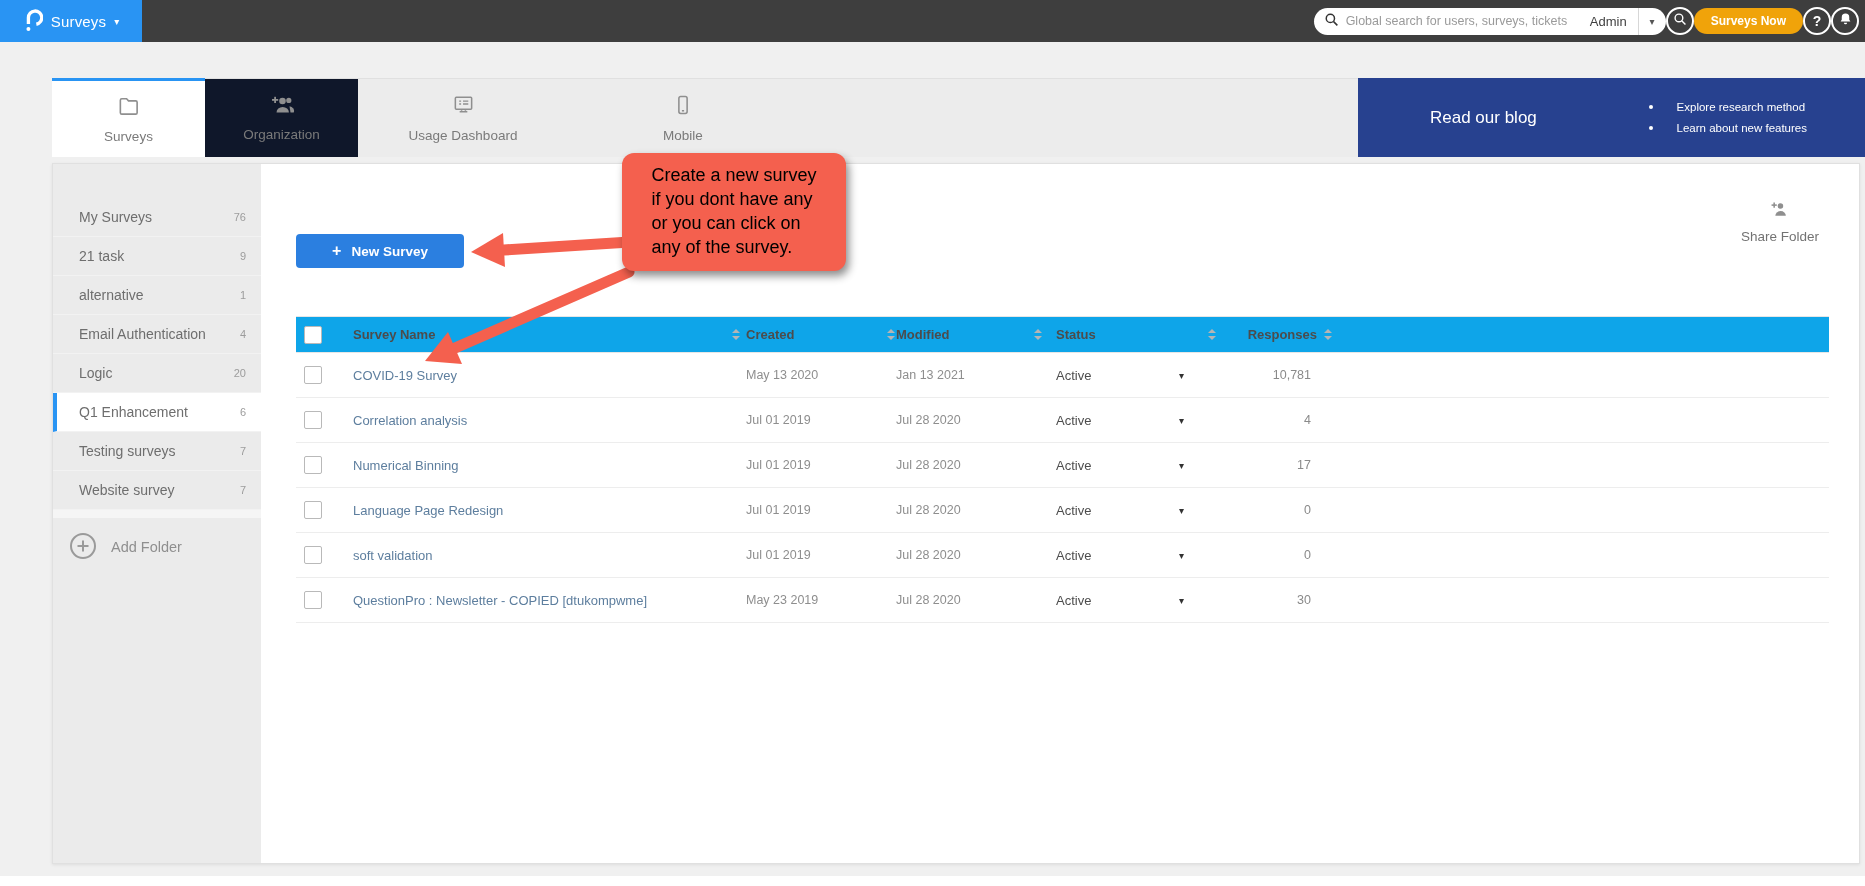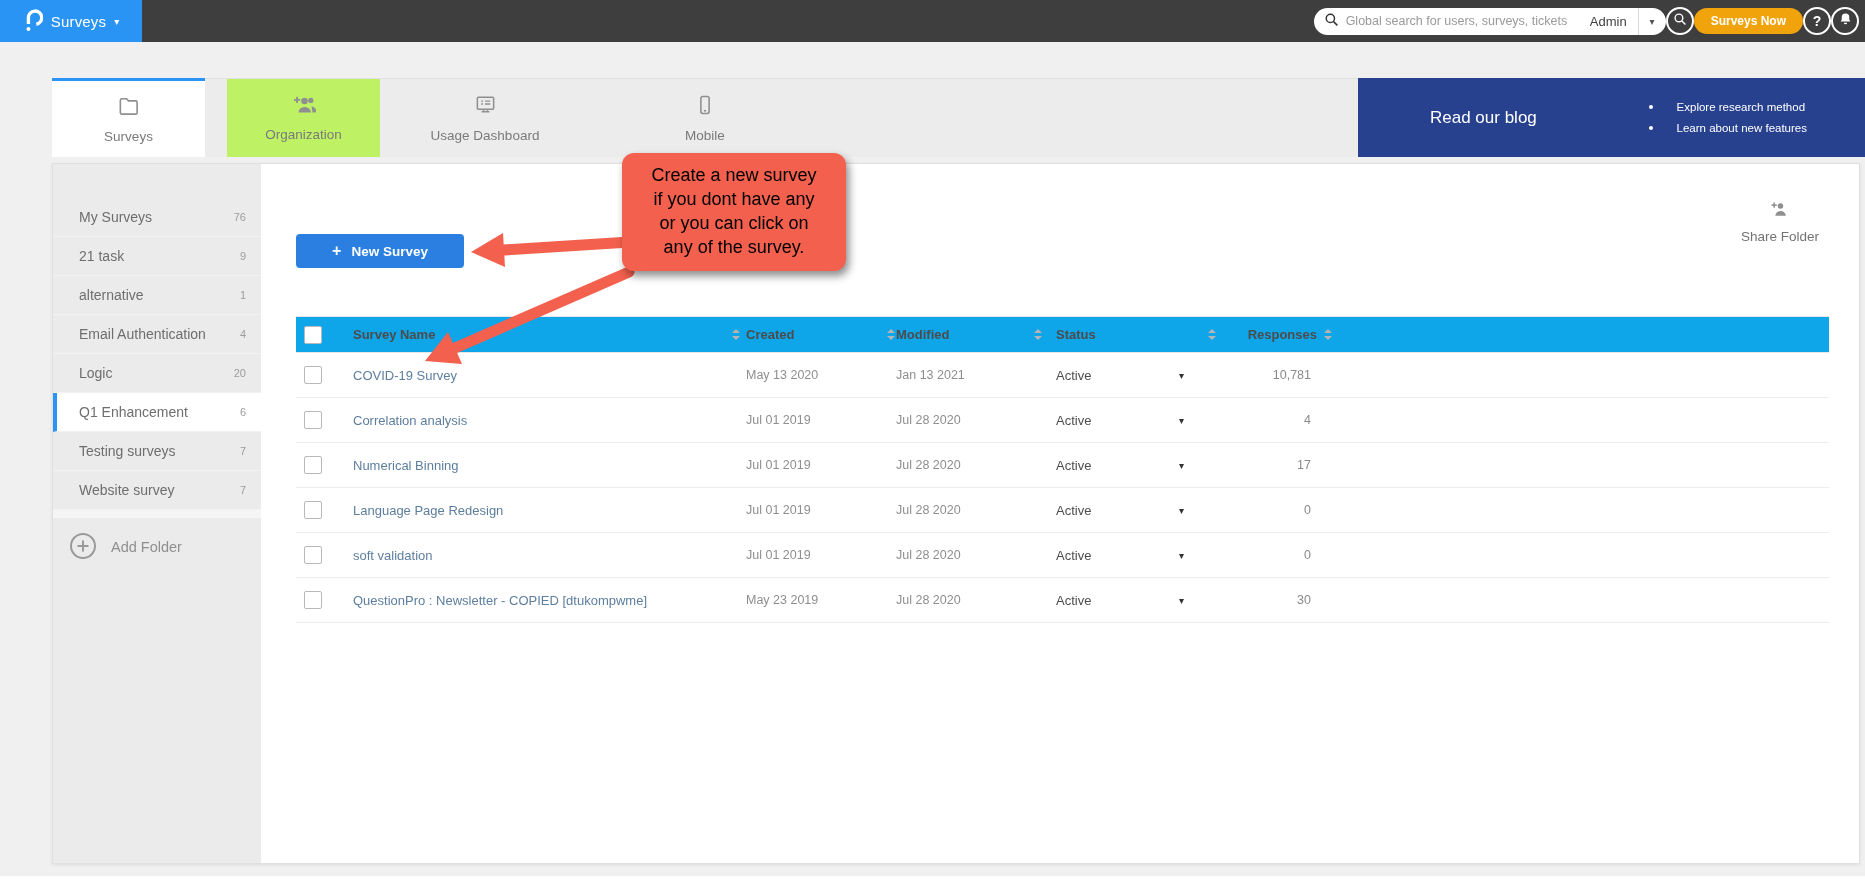--- a/index.html
+++ b/index.html
@@ -21,21 +21,21 @@
   .admin-label { font-size:13px; color:#3f3f3f; padding:0 11px 0 6px; cursor:pointer; }
   .admin-caret { width:28px; height:27px; border-left:1px solid #d7d7d7; display:flex; align-items:center; justify-content:center; color:#555; font-size:10px; cursor:pointer; }
   .circle-btn { width:28px; height:28px; border:2px solid #fff; border-radius:50%; display:flex; align-items:center; justify-content:center; color:#fff; cursor:pointer; flex-shrink:0; }
   .help-glyph { font-size:14px; font-weight:bold; }
   .upgrade { height:26px; padding:0 17px; background:#f0a30a; border-radius:13px; color:#fff; font-weight:bold; font-size:12px; display:flex; align-items:center; cursor:pointer; }
 
   
   .tabstrip { position:absolute; left:52px; top:78px; width:1306px; height:79px; background:#ececec; border-top:1px solid #e0e0e0; display:flex; z-index:2; }
   .tab { display:flex; flex-direction:column; align-items:center; justify-content:center; gap:9px; color:#7a7a7a; font-size:13.5px; cursor:pointer; }
   .tab-surveys { width:153px; background:#fff; border-top:3px solid #2994f3; margin-top:-1px; }
-  .tab-org { width:153px; background:#bef264;margin-left:22px; }
+  .tab-org { width:153px; background:#0f172a; }
   .tab-usage { width:210px; }
   .tab-mobile { width:230px; }
 
   
   .banner { position:absolute; left:1358px; top:78px; width:507px; height:79px; background:#27418f; color:#fff; display:flex; align-items:center; z-index:2; }
   .banner-title { font-size:17px; margin-left:72px; cursor:pointer; }
   .banner-bullets { margin-left:auto; margin-right:58px; display:flex; flex-direction:column; gap:9px; font-size:11.5px; }
   .banner-bullet { display:flex; align-items:center; gap:24px; cursor:pointer; }
   .bdot { width:4px; height:4px; border-radius:50%; background:#fff; flex-shrink:0; }
 
@@ -69,21 +69,21 @@
   .date-txt { color:#8e8e8e; font-size:12.5px; }
   .status-txt { color:#4d4d4d; }
   .resp-txt { color:#8a8a8a; font-size:12.5px; }
   .row-caret { color:#333; font-size:10px; cursor:pointer; }
   .sort { display:inline-flex; flex-direction:column; align-items:center; gap:3px; cursor:pointer; }
   .sort i { display:block; width:0; height:0; border-left:4px solid transparent; border-right:4px solid transparent; }
   .sort .s-up { border-bottom:4.5px solid #b5b5b5; }
   .sort .s-down { border-top:4.5px solid #b5b5b5; }
 
   
-  .callout { position:absolute; left:622px; top:153px; width:224px; min-height:118px; background:#f4604e; border-radius:12px; box-shadow:3px 5px 8px rgba(0,0,0,.45); color:#000; font-size:18px; line-height:1.33; text-align:center; display:flex; align-items:center; justify-content:center; padding:10px 4px; white-space:pre-line; z-index:6; }
+  .callout { position:absolute; left:622px; top:153px; width:224px; min-height:118px; background:#f4604e; border-radius:12px; box-shadow:3px 5px 8px rgba(0,0,0,.45); color:#000; font-size:18px; line-height:1.33; text-align:left; display:flex; align-items:center; justify-content:center; padding:10px 4px; white-space:pre-line; z-index:6; }
   .arrows { position:absolute; left:0; top:0; pointer-events:none; z-index:5; }
 
   .bottom-strip { position:absolute; left:0; bottom:0; width:1865px; height:10px; background:#fff; }
 </style>
 </head>
 <body>
 
 <div class="topbar">
   <div class="logo">
     <span>

